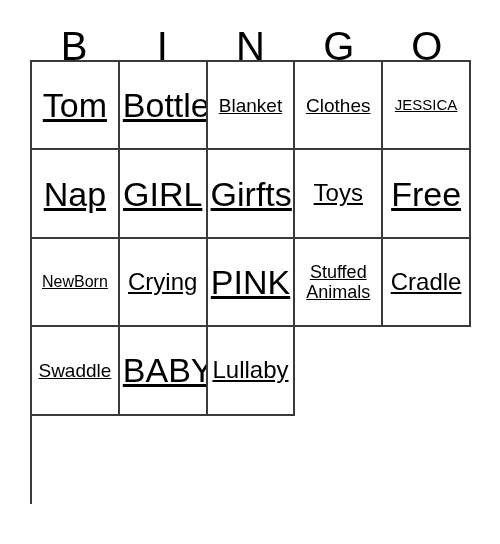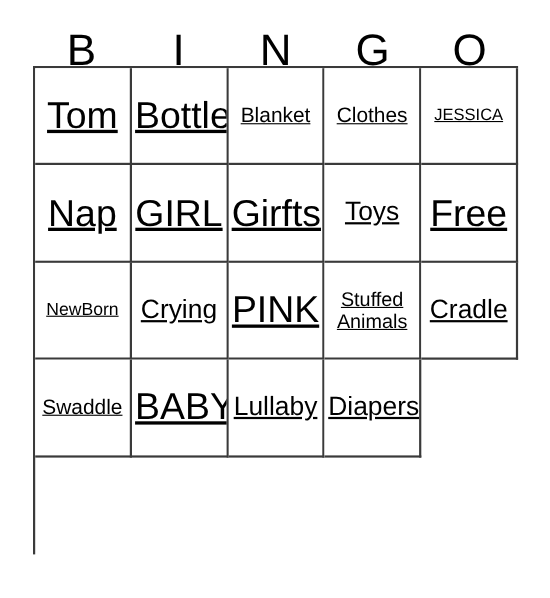--- a/index.html
+++ b/index.html
@@ -154,18 +154,15 @@
     <div class="cell">
         <span class="cell-text s-sm">Swaddle</span>
       </div>
 
     <div class="cell">
         <span class="cell-text s-lg">BABY</span>
       </div>
     <div class="cell">
         <span class="cell-text s-md">Lullaby</span>
       </div>
-    <div class="cell">
-        <span class="cell-text s-md">Diapers</span>
-      </div>
 
   </div>
 </div>
 
 </body></html>

